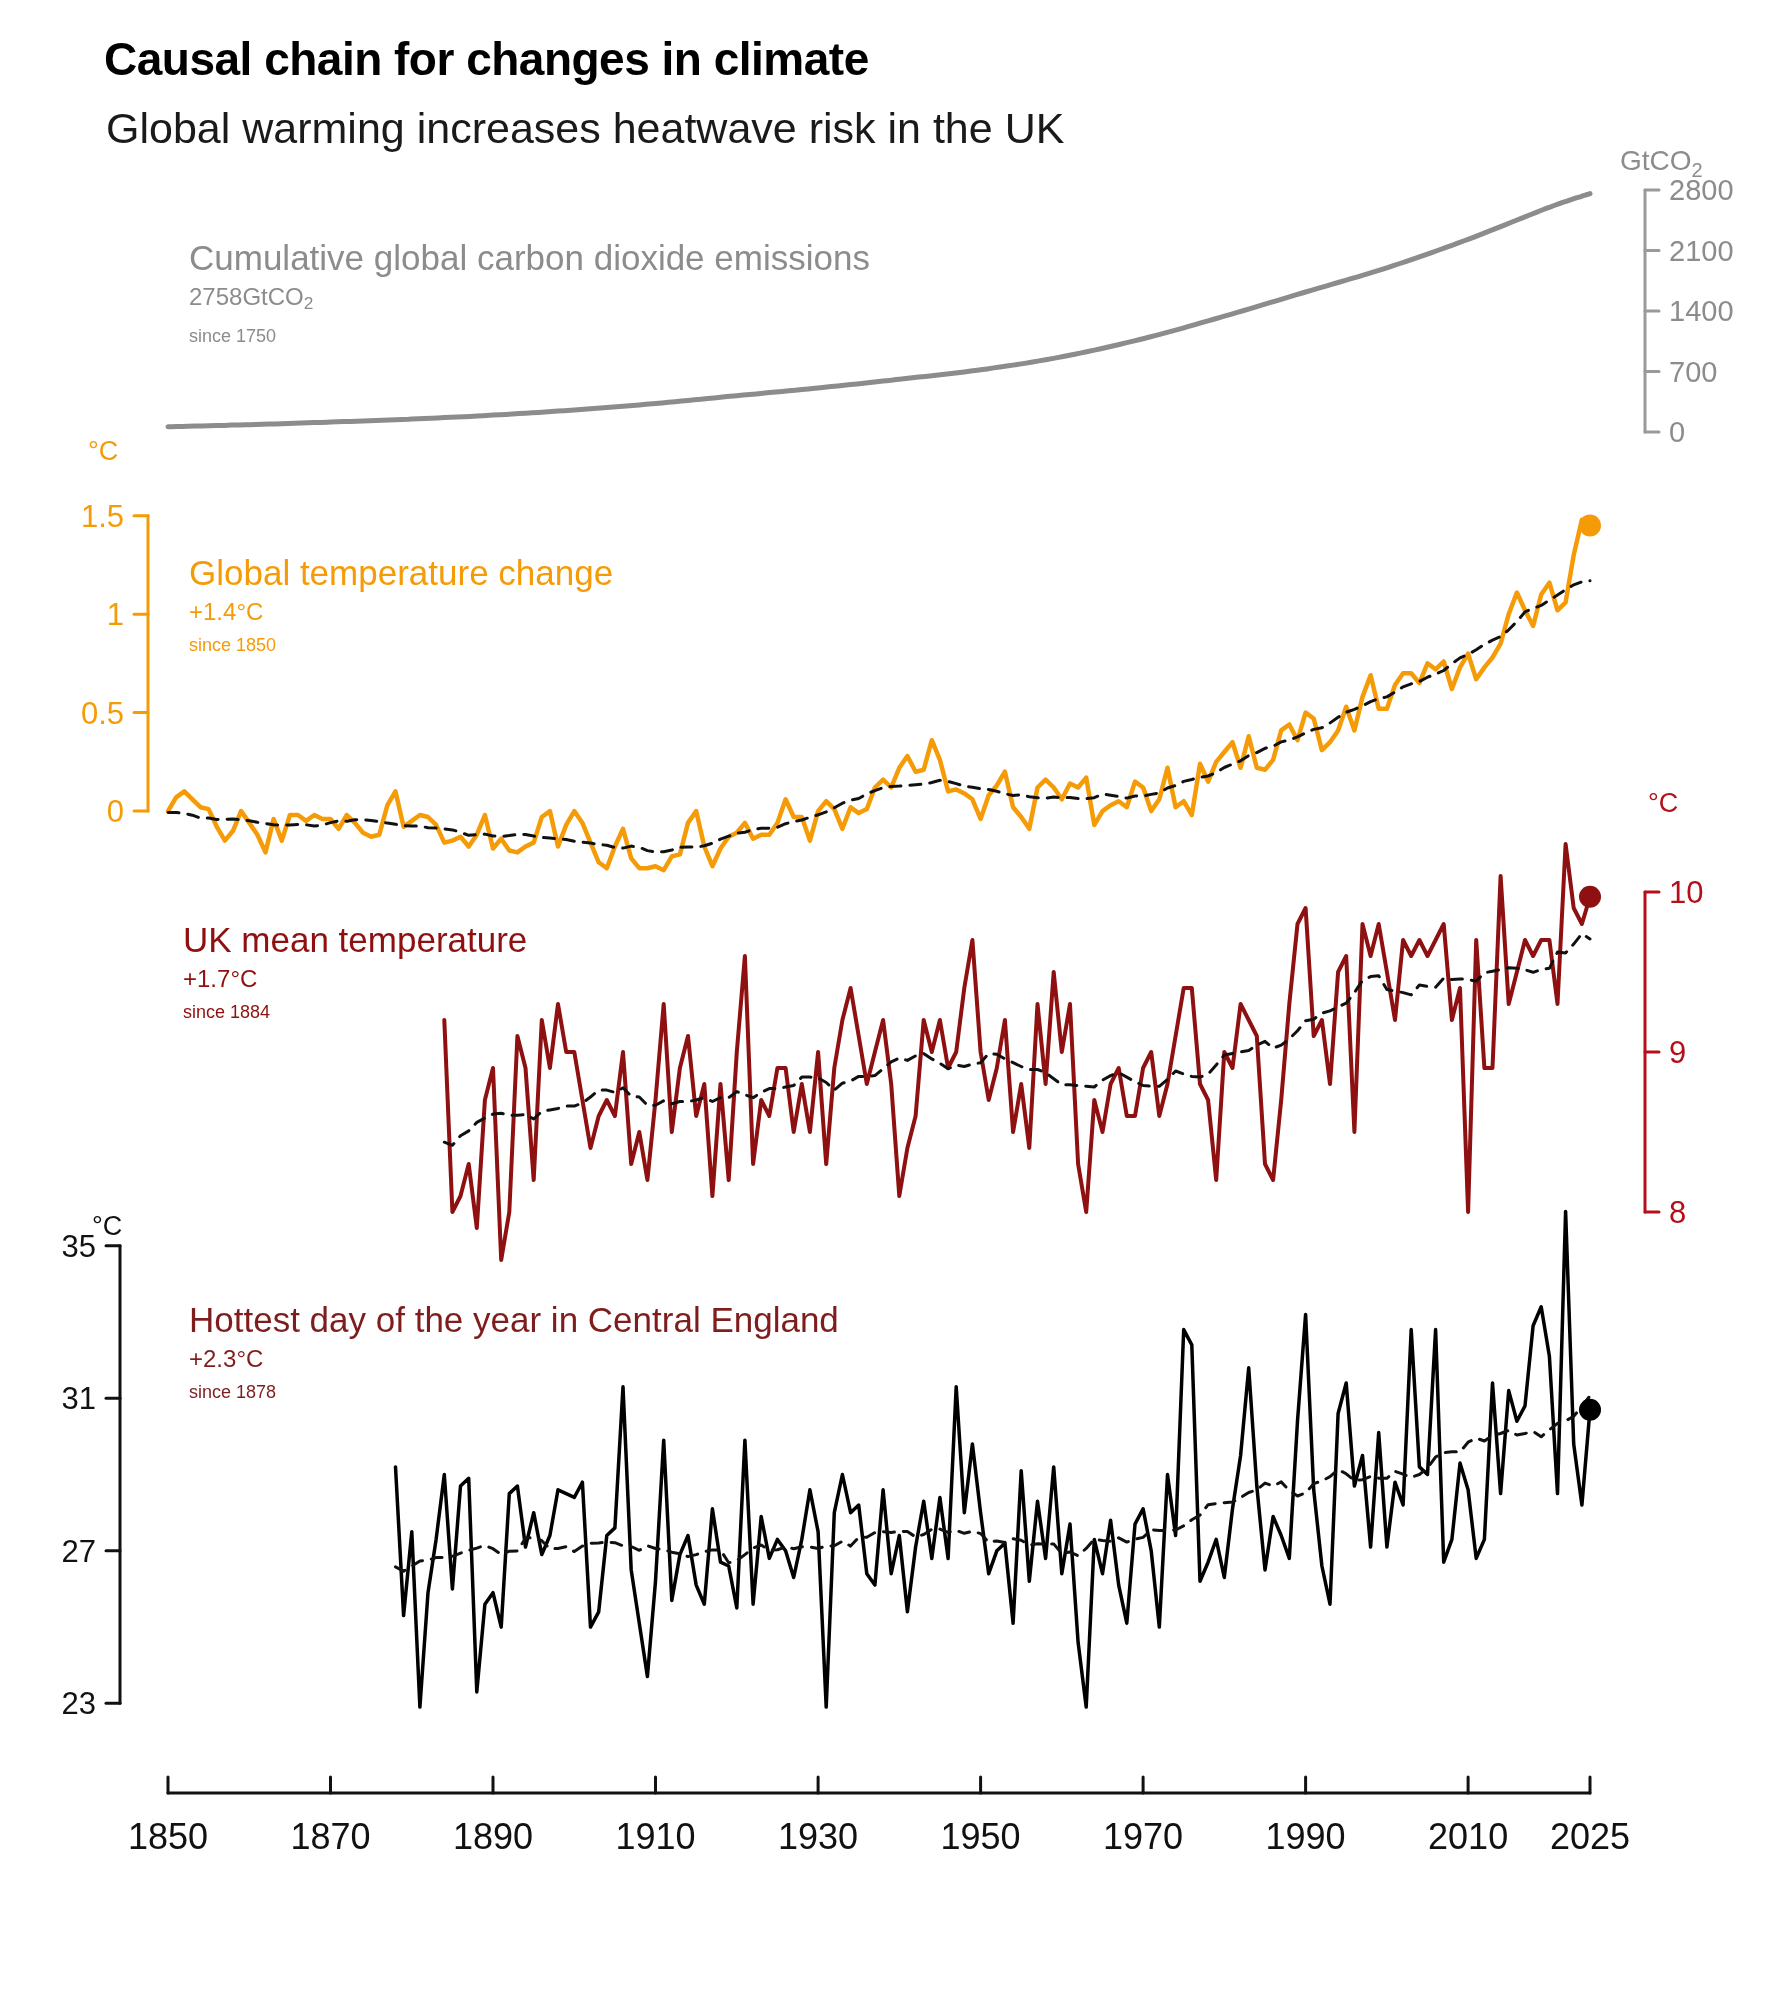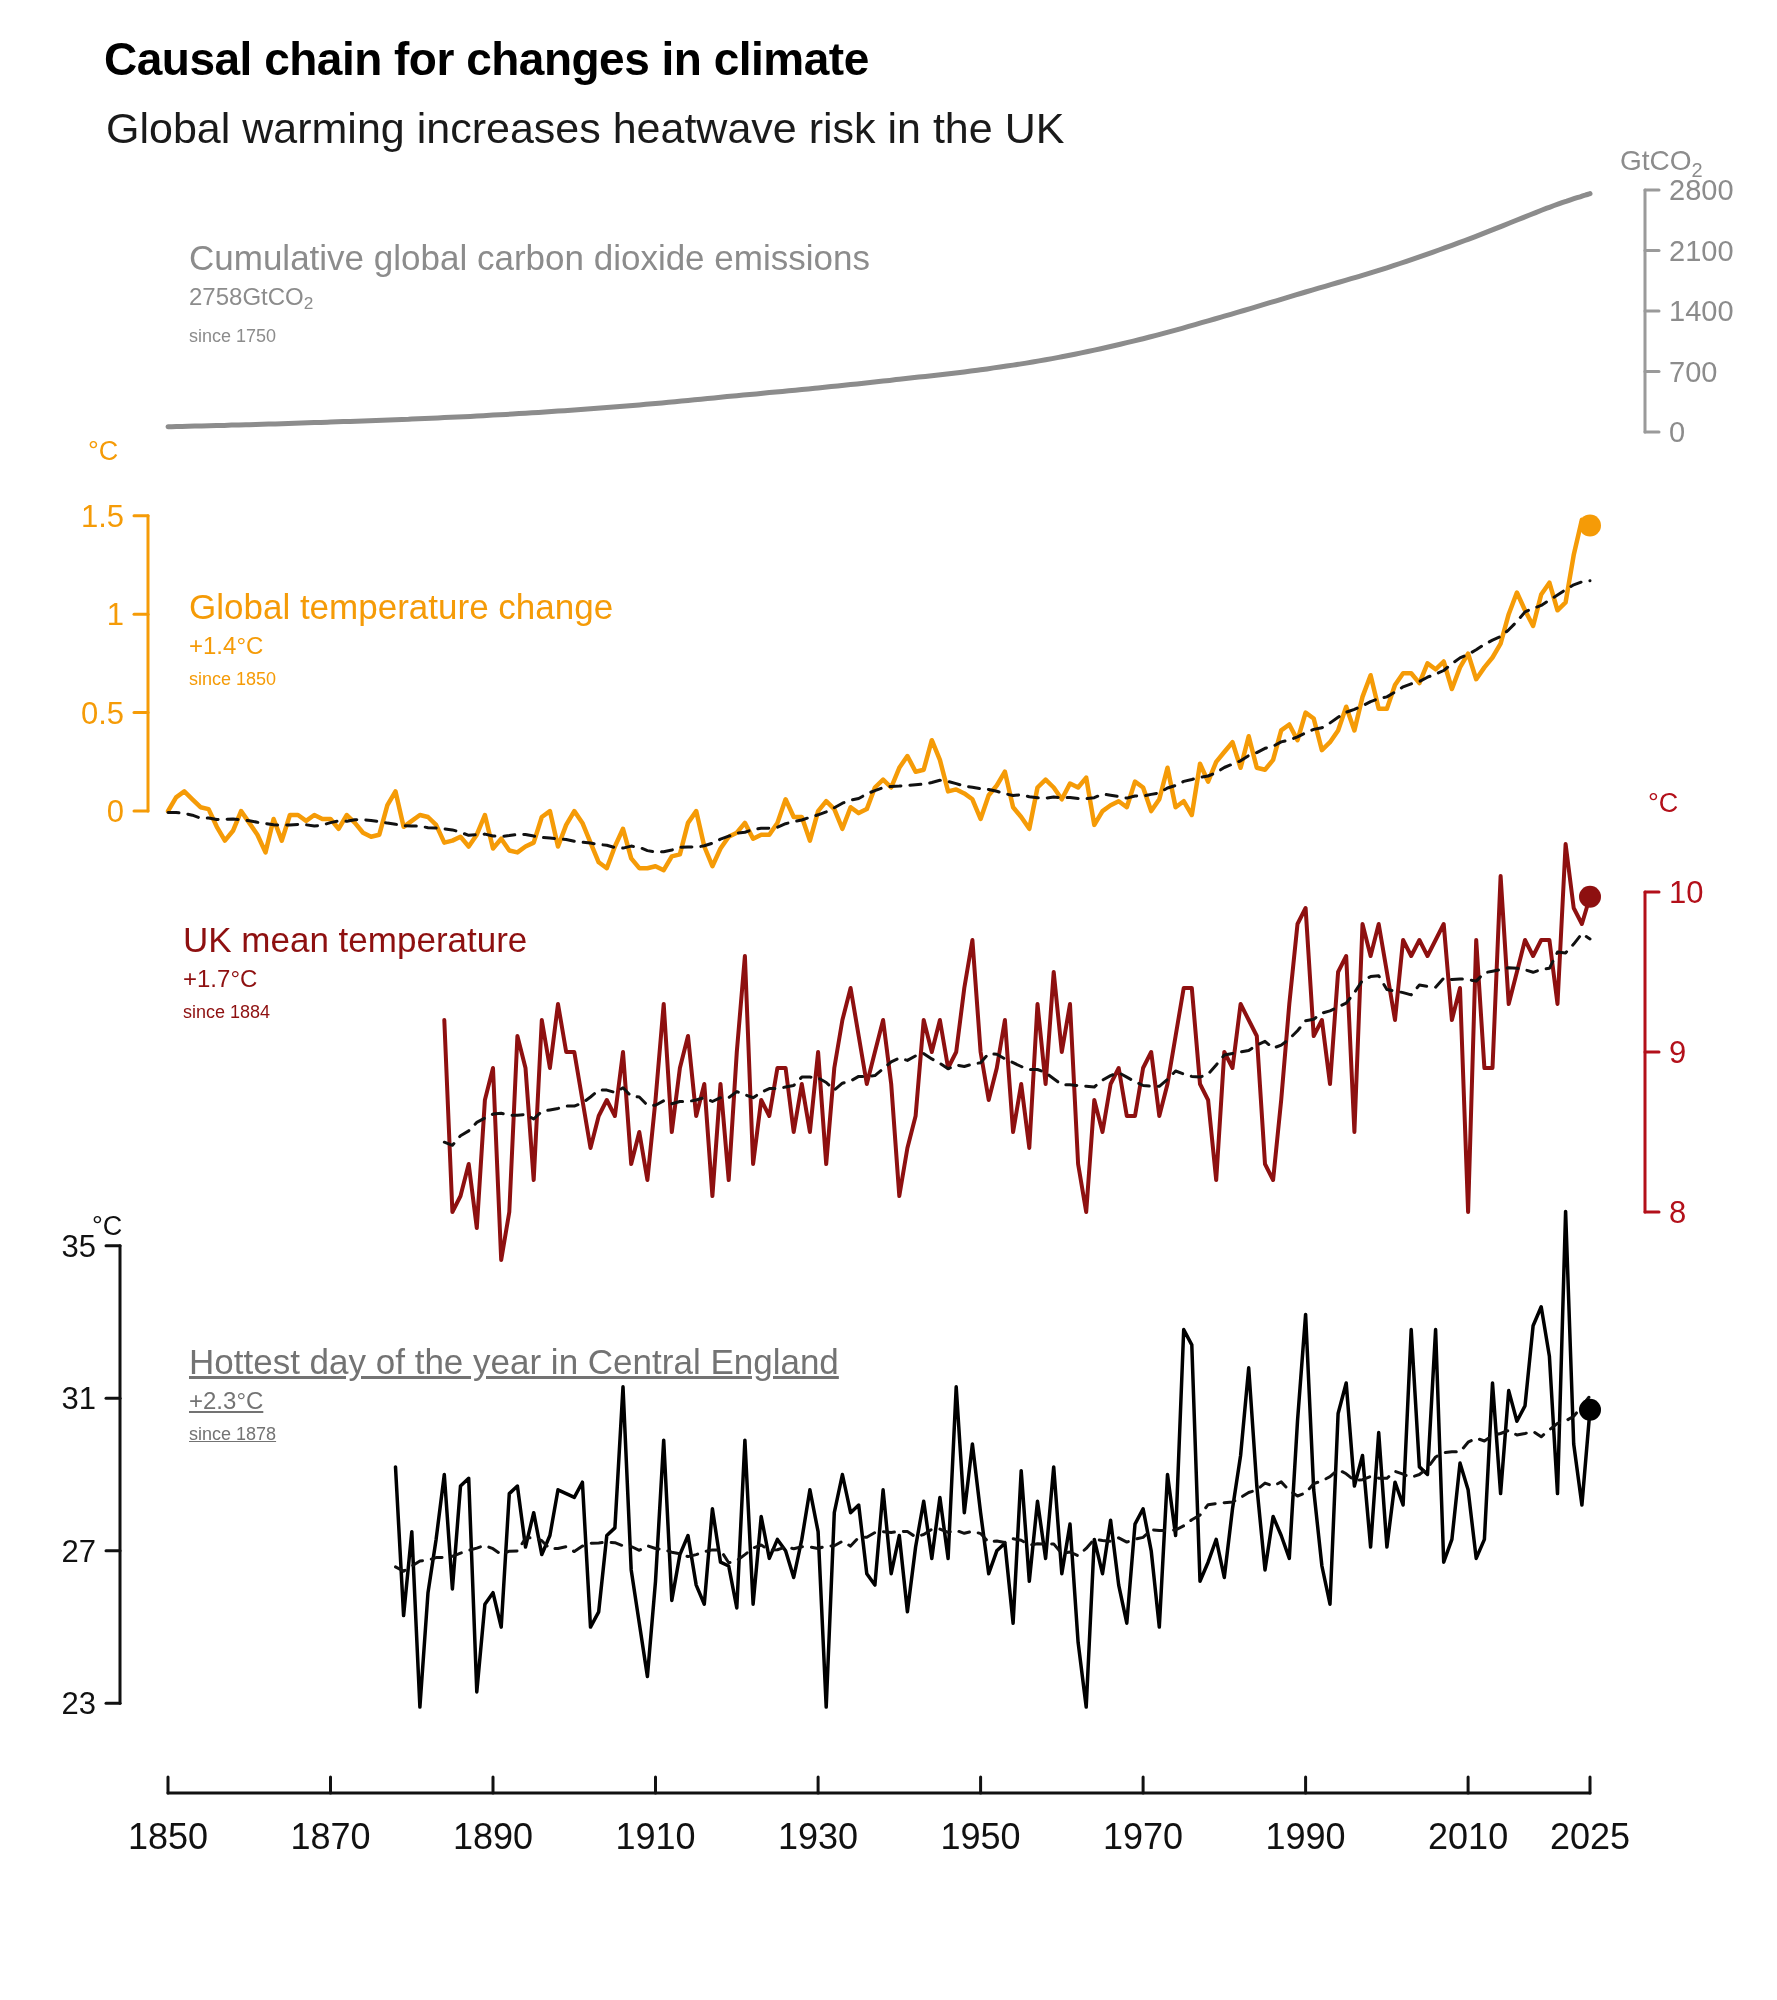--- a/index.html
+++ b/index.html
@@ -56,23 +56,23 @@
   }
   .ann .ann-value {
     font-size: 24px;
     line-height: 38px;
   }
   .ann .ann-since {
     font-size: 18px;
     line-height: 28px;
   }
   .ann-co2 { left: 189px; top: 238px; color: #8c8c8c; }
-  .ann-glob { left: 189px; top: 553px; color: #f59b07; margin-top: 34px; }
+  .ann-glob { left: 189px; top: 553px; color: #f59b07; }
   .ann-uk   { left: 183px; top: 920px; color: #8e1010; }
-  .ann-hot  { left: 189px; top: 1342px; color: #737373; text-decoration: underline; }
+  .ann-hot  { left: 189px; top: 1300px; color: #7f1d1d; }
 
   .sub2 { font-size: 0.72em; vertical-align: -0.25em; }
 </style>
 </head>
 <body>
 
 <div id="root">
 
   <div class="title">Causal chain for changes in climate</div>
   <div class="subtitle">Global warming increases heatwave risk in the UK</div>

